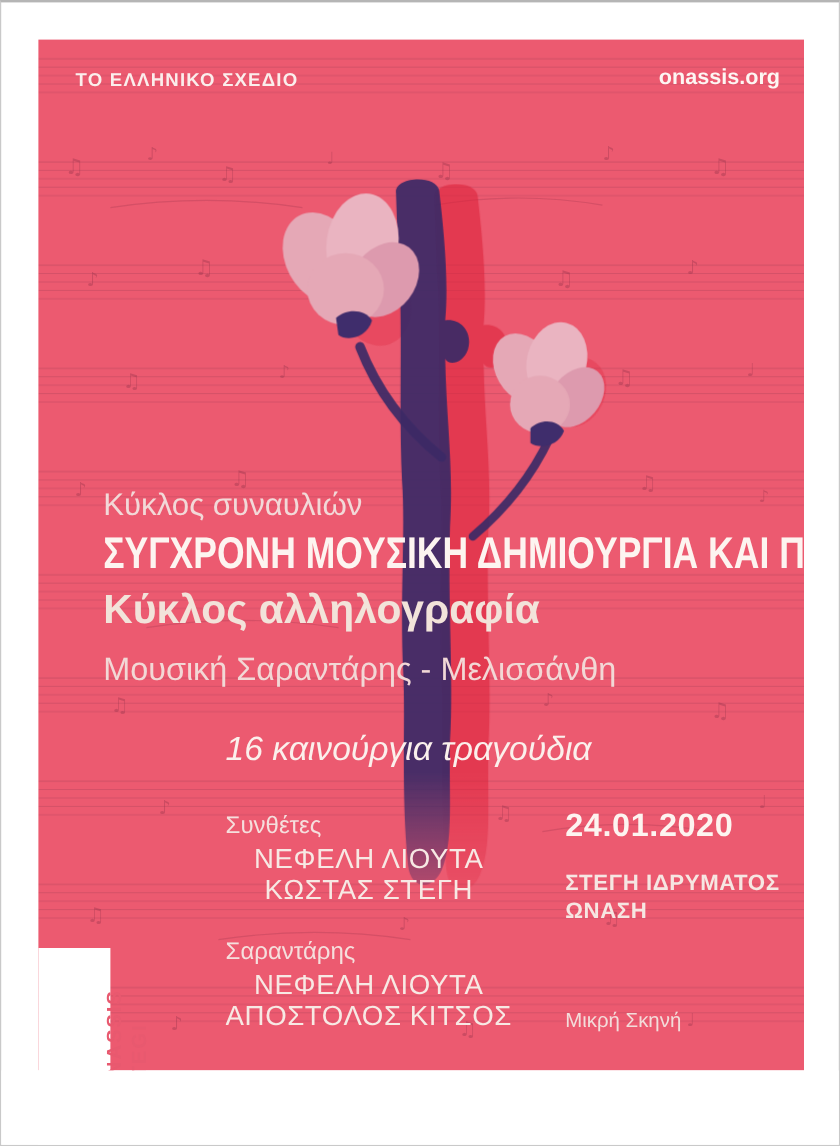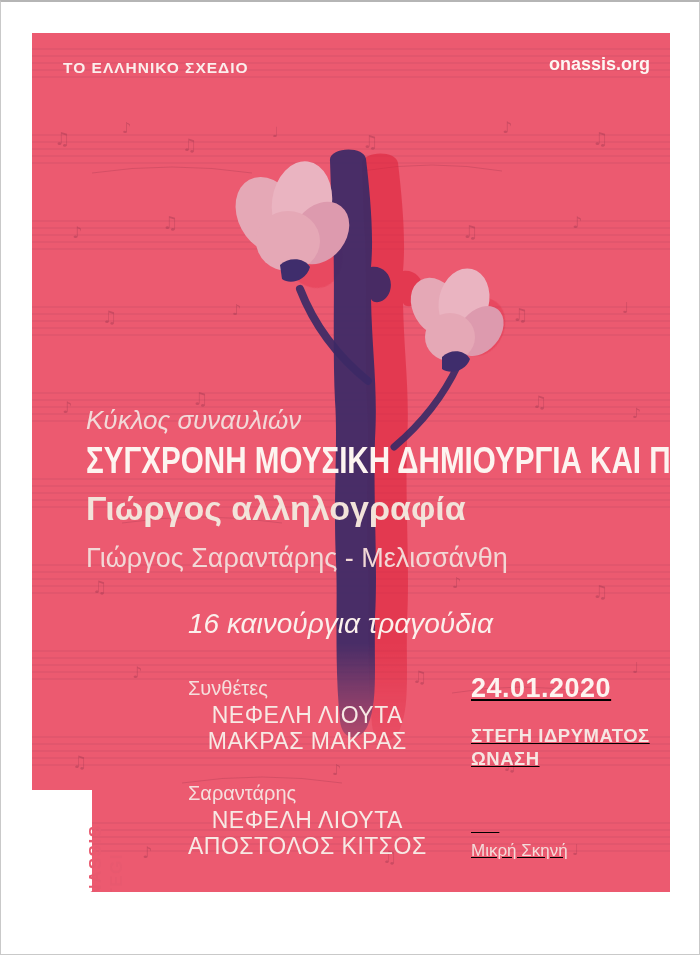--- a/index.html
+++ b/index.html
@@ -8,33 +8,33 @@
     font-family:"Liberation Sans", sans-serif;overflow:hidden;
     box-sizing:border-box;border:1px solid #c9c9c9;border-top:2px solid #b5b5b5;
   }
   .poster{position:absolute;left:31px;top:31px;width:638px;height:859px;background:#ec5a70;overflow:hidden;}
   .sheet-bg{position:absolute;left:0;top:0;width:100%;height:100%;}
   .branch{position:absolute;left:164px;top:96px;width:320px;height:660px;pointer-events:none;}
 
   .hdr-left{position:absolute;left:31px;top:26px;font-size:15.5px;font-weight:700;letter-spacing:1px;color:#fbeeec;}
   .hdr-right{position:absolute;right:20px;top:21px;font-size:18px;font-weight:700;color:#fdf6f3;}
 
-  .series{position:absolute;left:54px;top:372px;font-size:26px;font-weight:400;color:#f2d9d8;font-style:italic;}
+  .series{position:absolute;left:54px;top:372px;font-size:26px;font-weight:400;color:#f2d9d8;}
   .main-title{position:absolute;left:54px;top:407px;font-size:37px;font-weight:700;color:#fdf4f0;
     white-space:nowrap;transform:scaleX(0.80);transform-origin:left top;letter-spacing:0px;}
   .subtitle{position:absolute;left:54px;top:456px;font-size:34px;font-weight:700;color:#f2e3da;}
   .poets{position:absolute;left:54px;top:510px;font-size:27px;font-weight:400;color:#f2d8d6;}
   .tagline{position:absolute;left:156px;top:575px;font-size:28px;font-style:italic;color:#fbf0ec;}
 
   .credits{position:absolute;left:156px;top:644px;}
   .cred-label{font-size:20px;color:#f5dfdd;margin:0 0 2px 0;}
   .cred-name{font-size:23px;font-weight:400;color:#f7e9e4;line-height:26px;letter-spacing:.5px;text-align:center;}
   .cred-gap{height:28px;}
 
-  .event{position:absolute;left:439px;top:640px;text-decoration:underline;}
+  .event{position:absolute;left:439px;top:640px;}
   .ev-date{font-size:27px;font-weight:700;color:#fdf4f0;letter-spacing:.5px;}
   .ev-venue{margin-top:20px;font-size:18.5px;font-weight:700;color:#f6e6e2;line-height:23px;letter-spacing:.5px;}
   .ev-stage{margin-top:18px;font-size:17px;color:#f3dcda;line-height:25px;white-space:pre;}
 
   .side-tab{position:absolute;left:31px;top:788px;width:60px;height:167px;background:#ffffff;}
   .side-tab-text{
     position:absolute;left:30px;top:57px;transform:rotate(-90deg);transform-origin:center;
     font-size:17px;font-weight:700;color:#e8596f;letter-spacing:1.5px;line-height:21px;white-space:nowrap;
   }
 
@@ -141,28 +141,28 @@
         <path d="M246,228 C254,220 268,220 274,230 C270,242 254,246 246,240 Z" fill="#3f2d6c"></path>
       </g>
     </g>
   </svg>
 
   <div class="hdr-left">ΤΟ ΕΛΛΗΝΙΚΟ ΣΧΕΔΙΟ</div>
   <div class="hdr-right">onassis.org</div>
 
   <div class="series">Κύκλος συναυλιών</div>
   <div class="main-title">ΣΥΓΧΡΟΝΗ ΜΟΥΣΙΚΗ ΔΗΜΙΟΥΡΓΙΑ ΚΑΙ ΠΟΙΗΣΗ</div>
-  <div class="subtitle">Γιώργος αλληλογραφία</div>
-  <div class="poets">Γιώργος Σαραντάρης - Μελισσάνθη</div>
+  <div class="subtitle">Κύκλος αλληλογραφία</div>
+  <div class="poets">Μουσική Σαραντάρης - Μελισσάνθη</div>
   <div class="tagline">16 καινούργια τραγούδια</div>
 
   <div class="credits">
     <div class="cred-label">Συνθέτες</div>
     <div class="cred-name">ΝΕΦΕΛΗ ΛΙΟΥΤΑ</div>
-    <div class="cred-name">ΜΑΚΡΑΣ ΜΑΚΡΑΣ</div>
+    <div class="cred-name">ΚΩΣΤΑΣ ΣΤΕΓΗ</div>
     <div class="cred-gap"></div>
     <div class="cred-label">Σαραντάρης</div>
     <div class="cred-name">ΝΕΦΕΛΗ ΛΙΟΥΤΑ</div>
     <div class="cred-name">ΑΠΟΣΤΟΛΟΣ ΚΙΤΣΟΣ</div>
   </div>
 
   <div class="event">
     <div class="ev-date">24.01.2020</div>
     <div class="ev-venue">
       <div>ΣΤΕΓΗ ΙΔΡΥΜΑΤΟΣ</div>

